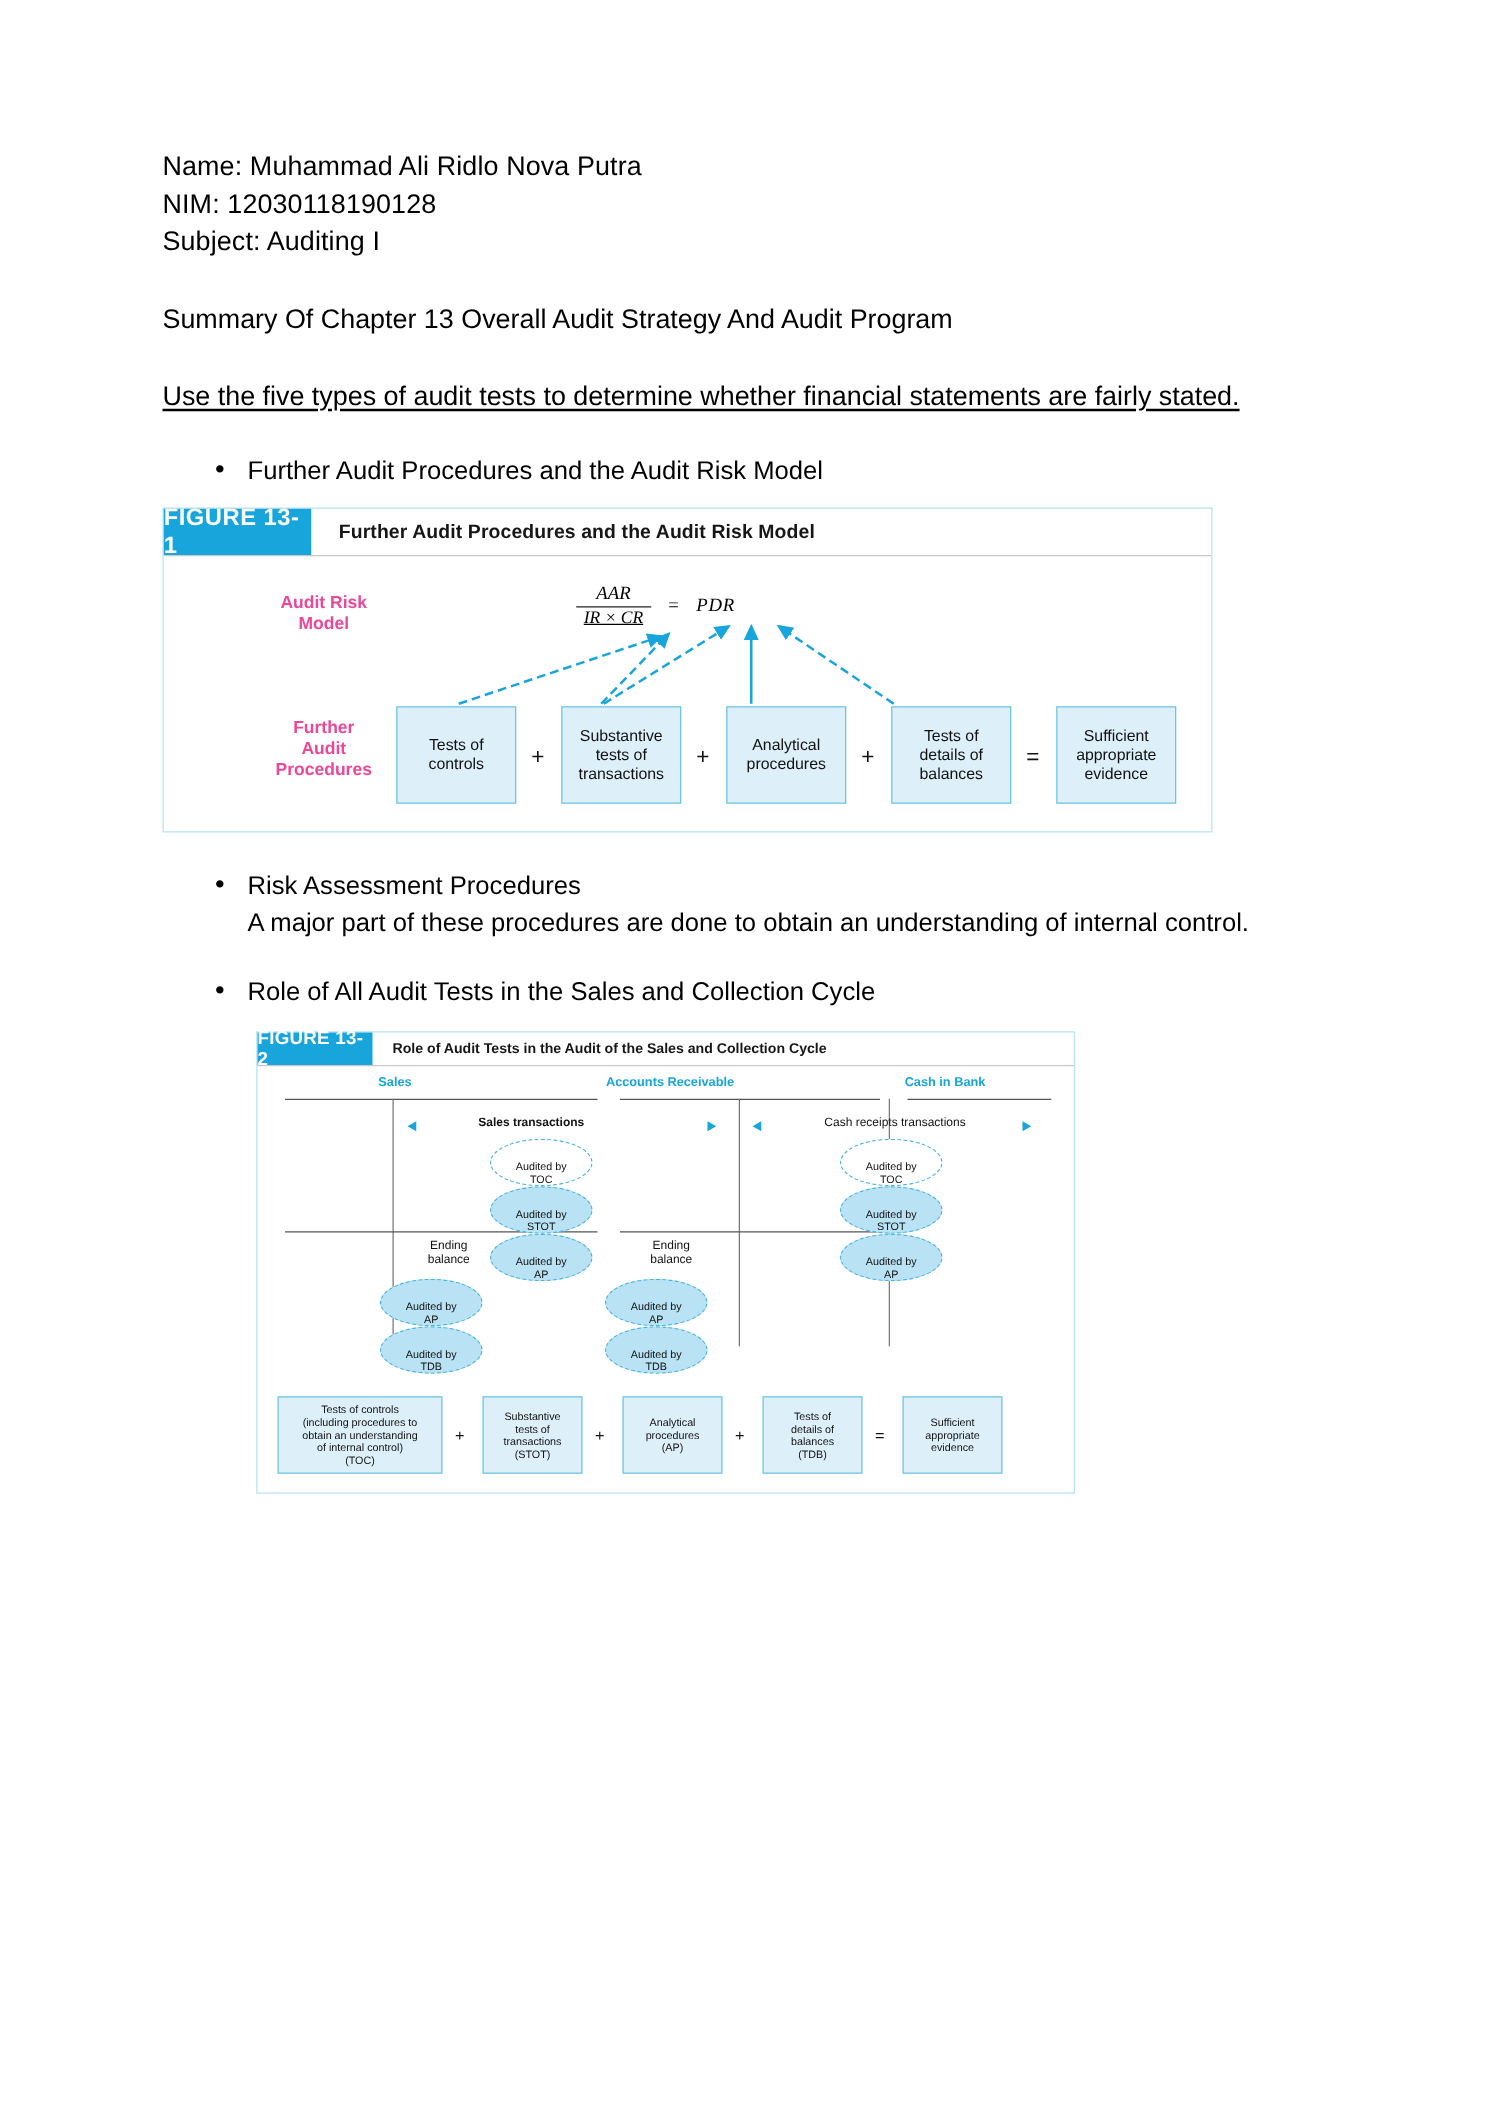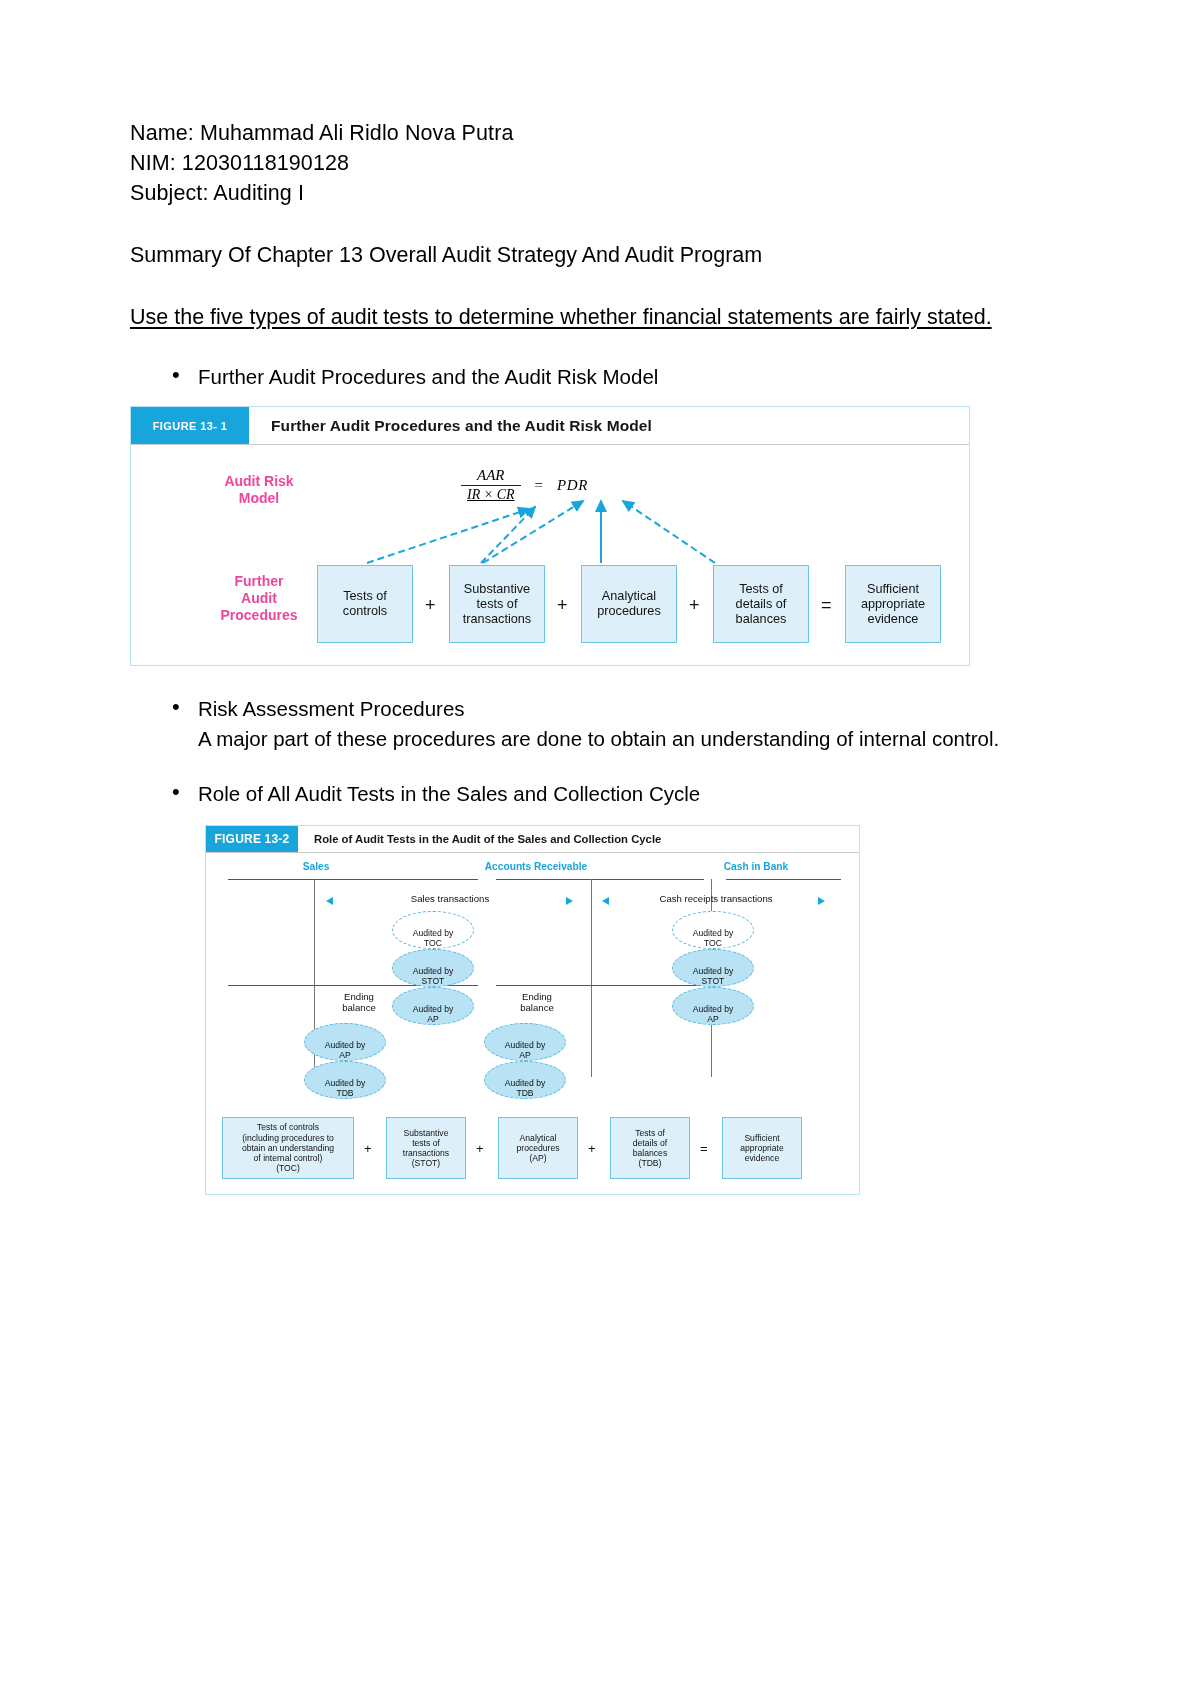--- a/index.html
+++ b/index.html
@@ -33,21 +33,21 @@
   .fig-head { display:flex; align-items:stretch; border-bottom:1px solid #c9c9c9; }
   .fig-tag {
     background:#18A5DC; color:#fff; font-weight:bold;
     display:flex; align-items:center; justify-content:center;
   }
   .fig-title { color:#161616; font-weight:bold; display:flex; align-items:center; }
 
   
   #fig1 { margin-top:14px; width:840px; height:260px; position:relative; }
   #fig1 .fig-head { height:38px; }
-  #fig1 .fig-tag { width:118px; font-size:11px; letter-spacing:0.4px; }
+  #fig1 .fig-tag { width:118px; font-size:19px; letter-spacing:0.4px; }
   #fig1 .fig-title { padding-left:22px; font-size:15.5px; letter-spacing:0.1px; }
   #fig1 .body { position:relative; height:220px; }
 
   .lbl-blue { position:absolute; color:#ec4899; font-weight:bold; font-size:14px; line-height:17px; text-align:center; }
 
   .formula { position:absolute; font-family:"Liberation Serif", serif; font-style:italic; }
   .frac { display:inline-block; text-align:center; vertical-align:middle; }
   .frac .num { font-size:15px; padding:0 6px 1px 6px; }
   .frac .den { font-size:14px; border-top:1.4px solid #222; padding:1px 6px 0 6px;text-decoration:underline; }
   .eqsign { display:inline-block; vertical-align:middle; font-size:15px; padding:0 10px; font-style:normal; }
@@ -56,21 +56,21 @@
   .pbox {
     position:absolute; background:#ddf0fa; border:1.3px solid #6cc5e8;
     display:flex; align-items:center; justify-content:center; text-align:center;
     font-size:12.7px; line-height:15px; color:#111; padding:2px;
   }
   .op { position:absolute; font-size:18px; color:#111; }
 
   
   #fig2 { margin-top:16px; margin-left:75px; width:655px; height:370px; position:relative; }
   #fig2 .fig-head { height:27px; }
-  #fig2 .fig-tag { width:92px; font-size:12px; letter-spacing:0.2px; }
+  #fig2 .fig-tag { width:92px; font-size:15px; letter-spacing:0.2px; }
   #fig2 .fig-title { padding-left:16px; font-size:11.3px; }
   #fig2 .body { position:relative; height:341px; }
 
   .colhead { position:absolute; color:#18A5DC; font-weight:bold; font-size:10.2px; text-align:center; }
   .trule { position:absolute; border-top:1.6px solid #555; }
   .vrule { position:absolute; border-left:1.3px solid #777; }
   .tlabel { position:absolute; font-size:9.6px; color:#111; text-align:center; line-height:11px; }
 
   .ell {
     position:absolute; border:1.4px dashed #4ab4e0; border-radius:50%;
@@ -221,21 +221,21 @@
       <div class="trule" style="left:520px; top:26px; width:115px;"></div>
 
       <div class="vrule" style="left:108px; top:26px; height:198px;"></div>
       <div class="vrule" style="left:385px; top:26px; height:198px;"></div>
       <div class="vrule" style="left:505px; top:26px; height:198px;"></div>
 
       <div class="trule" style="left:22px; top:132px; width:250px; border-top-width:1.3px;"></div>
       <div class="trule" style="left:290px; top:132px; width:208px; border-top-width:1.3px;"></div>
 
       <div class="arrowL" style="left:120px; top:44px;"></div>
-      <div class="tlabel" style="left:164px; top:40px; width:160px;">Sales transactions</div>
+      <div class="tlabel" style="left:139px; top:40px; width:160px;font-weight:bold;">Sales transactions</div>
       <div class="arrowR" style="left:360px; top:44px;"></div>
 
       <div class="arrowL" style="left:396px; top:44px;"></div>
       <div class="tlabel" style="left:420px; top:40px; width:180px;">Cash receipts transactions</div>
       <div class="arrowR" style="left:612px; top:44px;"></div>
 
       <div class="ell hollow" style="left:186px; top:58px; width:82px; height:38px;">
         <span style="white-space:pre-line;">Audited by
 TOC</span>
       </div>

